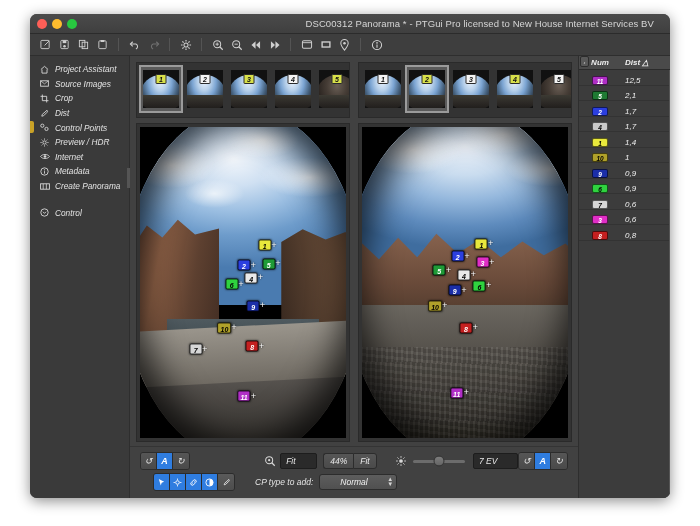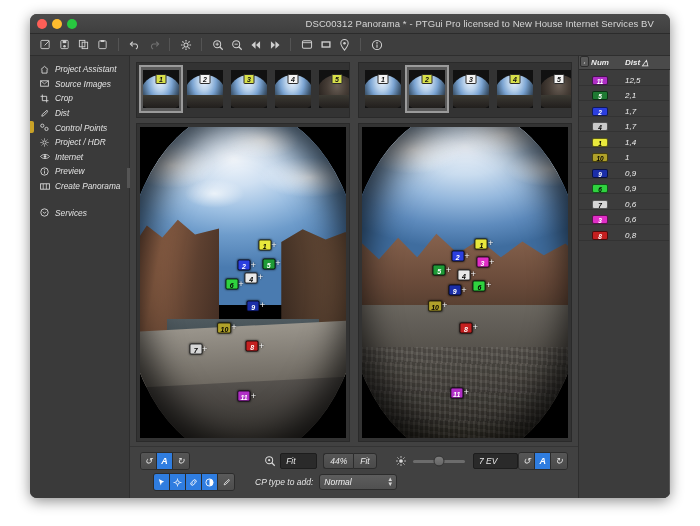--- a/index.html
+++ b/index.html
@@ -248,21 +248,21 @@
     width: 16px; height: 16px; display: flex; align-items: center; justify-content: center;
     background: linear-gradient(#5a5a5a,#4d4d4d); border-right: 1px solid #2c2c2c;
     color: #e0e0e0;
   }
   .tools .tb:last-child { border-right: 0; }
   .tools .tb.on { background: #2f7de0; color: #fff; }
   .cplabel { font-size: 8.5px; color: #e4e4e4; }
   .select {
     height: 16px; width: 78px; background: linear-gradient(#5d5d5d,#505050);
     border: 1px solid #2c2c2c; border-radius: 3px;
-    display: flex; align-items: center; padding: 0 4px;
+    display: flex; align-items: center; padding: 0 20px;
     font-size: 8.5px; color: #f0f0f0; position: relative;
   }
   .select .arrows {
     position: absolute; right: 3px; top: 50%; transform: translateY(-50%);
     display: flex; flex-direction: column; line-height: 5px; font-size: 6px; color: #d8d8d8;
   }
   
   .rpanel {
     width: 92px; flex: 0 0 92px; background: #3c3c3c;
     border-left: 1px solid #2e2e2e; display: flex; flex-direction: column;
@@ -463,59 +463,59 @@
       </div>
       <div class="nav-item">
         <span class="ni">
             <svg width="9" height="9" viewBox="0 0 10 10">
               <circle cx="5" cy="5" r="1.8" fill="none" stroke="currentColor" stroke-width="1"></circle>
               <g stroke="currentColor" stroke-width=".9">
                 <path d="M5 .5v1.4M5 8.1v1.4M.5 5h1.4M8.1 5h1.4M1.8 1.8l1 1M7.2 7.2l1 1M8.2 1.8l-1 1M2.8 7.2l-1 1"></path>
               </g>
             </svg>
           </span>
-        <span>Project / HDR</span>
+        <span>Preview / HDR</span>
       </div>
       <div class="nav-item">
         <span class="ni">
             <svg width="10" height="9" viewBox="0 0 11 10">
               <path d="M.6 5 C2.5 2 8.5 2 10.4 5 C8.5 8 2.5 8 .6 5Z" fill="none" stroke="currentColor" stroke-width="1"></path>
               <circle cx="5.5" cy="5" r="1.5" fill="currentColor"></circle>
             </svg>
           </span>
         <span>Internet</span>
       </div>
       <div class="nav-item">
         <span class="ni">
             <svg width="9" height="9" viewBox="0 0 10 10">
               <circle cx="5" cy="5" r="4.1" fill="none" stroke="currentColor" stroke-width="1"></circle>
               <circle cx="5" cy="3.1" r=".7" fill="currentColor"></circle>
               <path d="M5 4.6v2.8" stroke="currentColor" stroke-width="1"></path>
             </svg>
           </span>
-        <span>Preview</span>
+        <span>Metadata</span>
       </div>
       <div class="nav-item">
         <span class="ni">
             <svg width="10" height="9" viewBox="0 0 11 10">
               <rect x=".6" y="2" width="9.8" height="6" fill="none" stroke="currentColor" stroke-width="1"></rect>
               <path d="M3.5 2v6M7 2v6" stroke="currentColor" stroke-width=".9"></path>
             </svg>
           </span>
         <span>Create Panorama</span>
       </div>
       <div class="nav-gap"></div>
       <div class="nav-item">
         <span class="ni">
             <svg width="9" height="9" viewBox="0 0 10 10">
               <circle cx="5" cy="5" r="4.1" fill="none" stroke="currentColor" stroke-width="1"></circle>
               <path d="M3.3 4.2 L5 6 L6.7 4.2" fill="none" stroke="currentColor" stroke-width="1"></path>
             </svg>
           </span>
-        <span>Services</span>
+        <span>Control</span>
       </div>
       <div class="sidebar-grip"></div>
     </div>
 
     <div class="center">
 
       <div class="strips">
         <div class="strip" id="strip-left">
             <div class="thumb sel">
               <div class="thumb-img">

